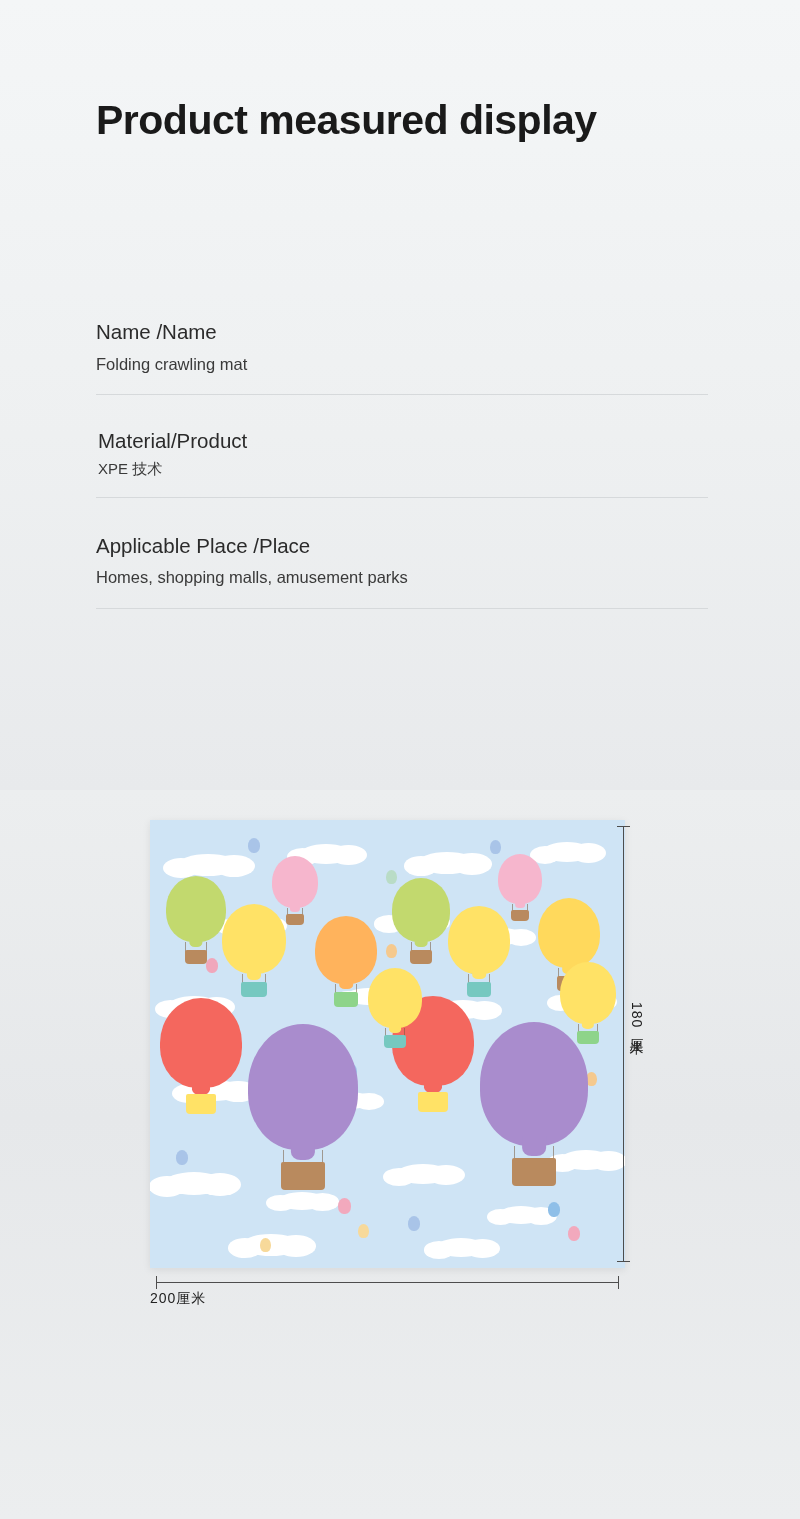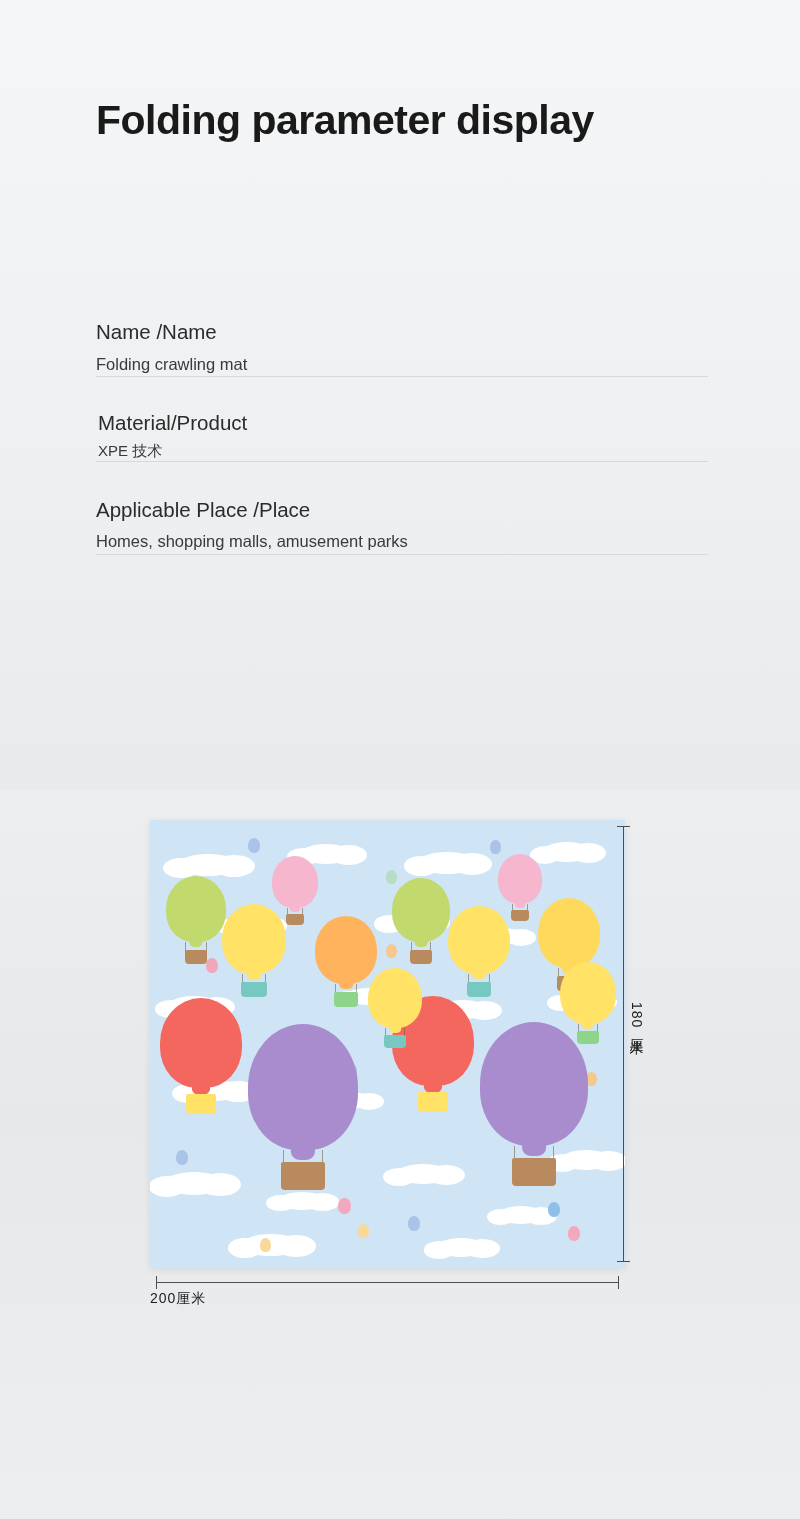--- a/index.html
+++ b/index.html
@@ -32,20 +32,21 @@
     letter-spacing: -0.5px;
   }
   .spec-list {
     position: absolute;
     left: 96px;
     top: 318px;
     width: 612px;
   }
   .spec-row {
     position: relative;
+    padding-bottom: 18px;
     border-bottom: 1px solid #d6d9db;
     margin-bottom: 34px;
   }
   .spec-row:last-child { margin-bottom: 0; margin-top: 28px; }
   .spec-cols { display: flex; }
   .spec-col-a { width: 305px; }
   .spec-col-b { width: 305px; }
   .spec-label {
     font-size: 20.5px;
     color: #2b2b2b;
@@ -179,21 +180,21 @@
     color: #1f1f1f;
   }
 </style>
 </head>
 <body>
 
 <div class="page">
 
   <div class="top-section">
 
-    <div class="title">Folding parameter display</div>
+    <div class="title">Product measured display</div>
 
     <div class="spec-list">
 
       <div class="spec-row">
         <div class="spec-label">Name /Name</div>
         <div class="spec-value">Folding crawling mat</div>
       </div>
 
       <div class="spec-row">
         <div class="spec-cols">

